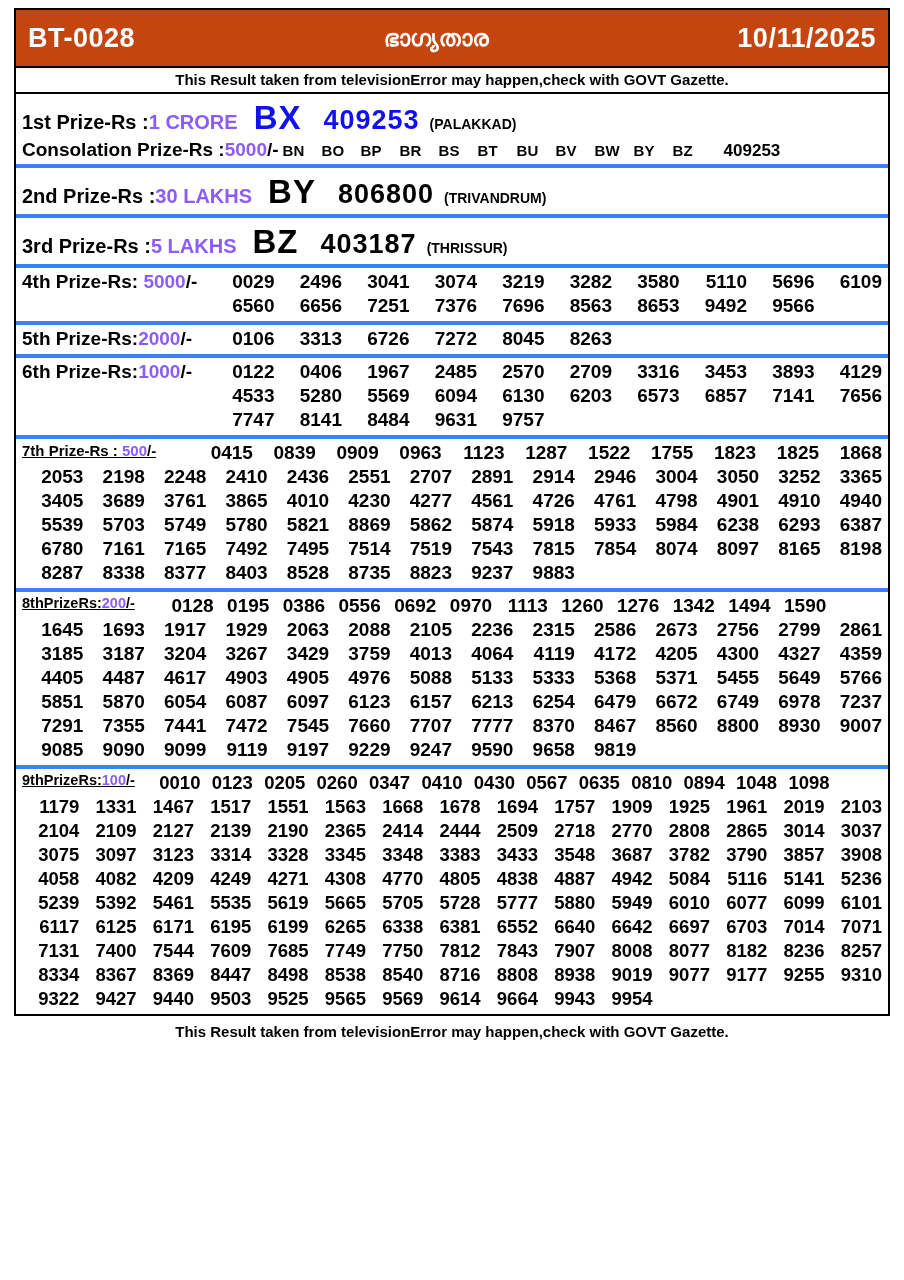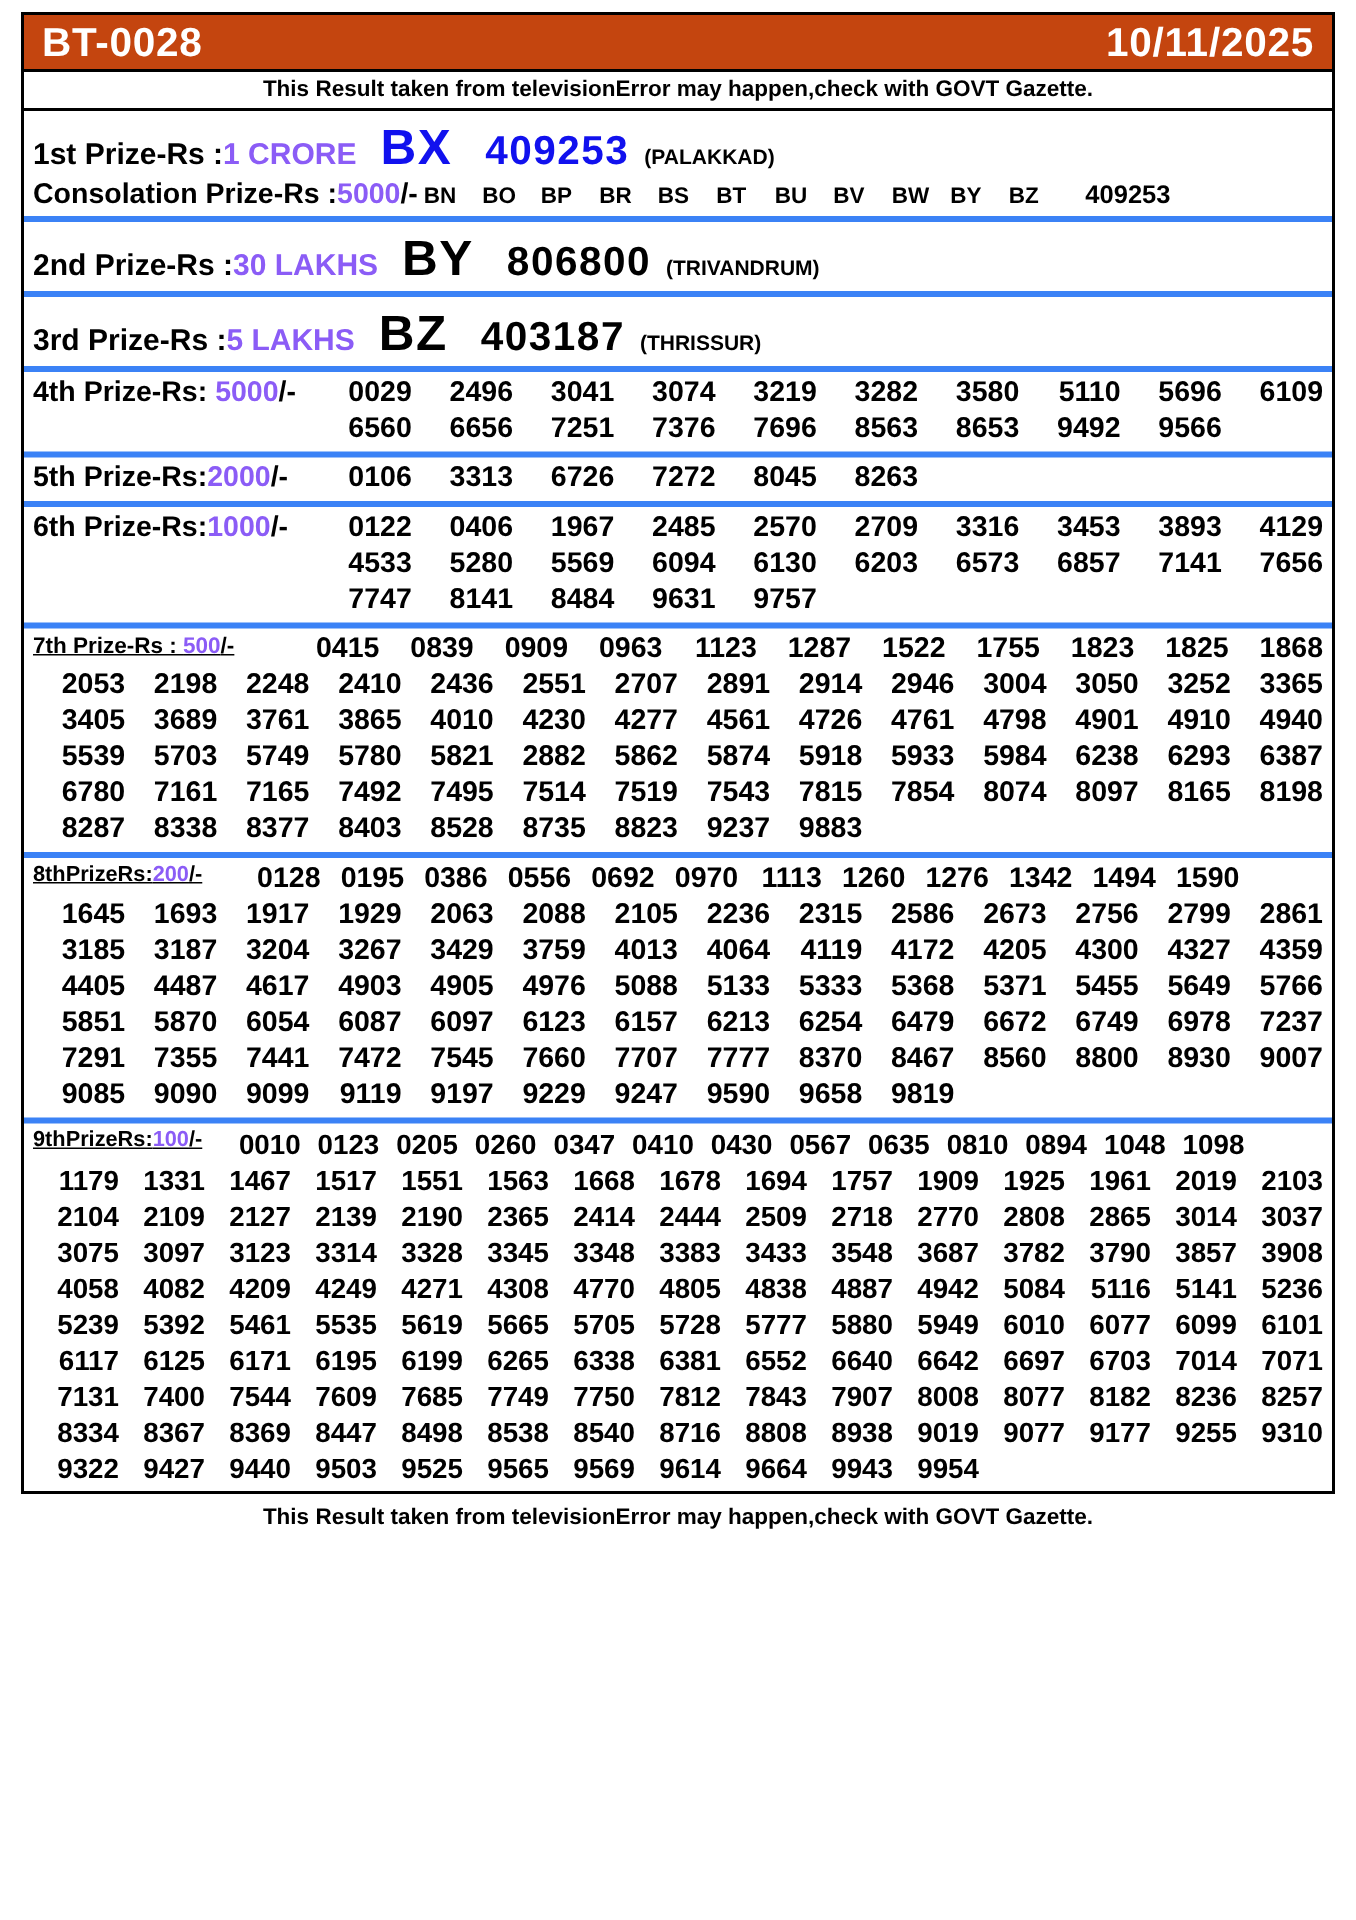--- a/index.html
+++ b/index.html
@@ -8,21 +8,21 @@
     background: #ffffff;
     font-family: "Liberation Sans", sans-serif;
     color: #000;
   }
   .sheet { width: 904px; height: 1280px; padding: 8px 14px 0 14px; }
 
   
   .header-bar {
     background: #c4450f;
     border: 2px solid #000;
-    height: 40px;
+    height: 60px;
     display: flex; align-items: center; justify-content: space-between;
     padding: 0 12px;
     color: #fff;
   }
   .header-bar .hb-left, .header-bar .hb-right {
     font-size: 27px; font-weight: bold; letter-spacing: .5px;
     white-space: nowrap;
   }
   .header-bar .hb-mid {
     font-size: 23px; font-weight: bold;
@@ -85,20 +85,21 @@
   .tiny-label { font-size: 15px; }
   .tiny-label2 { font-size: 14.5px; }
 </style>
 </head>
 <body>
 
 <div class="sheet">
 
   <div class="header-bar" style="background: rgb(196, 69, 15);">
     <div class="hb-left">BT-0028</div>
+    <div class="hb-mid">ഭാഗ്യതാര</div>
     <div class="hb-right">10/11/2025</div>
   </div>
 
   <div class="disclaimer">This Result taken from televisionError may happen,check with GOVT Gazette.</div>
 
   <div class="table-frame">
 
     <div class="row-block">
       <div class="prize-line">
         <span class="lbl">1st Prize-Rs : </span>
@@ -284,21 +285,21 @@
         <div>4798</div>
         <div>4901</div>
         <div>4910</div>
         <div>4940</div>
 
         <div>5539</div>
         <div>5703</div>
         <div>5749</div>
         <div>5780</div>
         <div>5821</div>
-        <div>2882</div>
+        <div>8869</div>
         <div>5862</div>
         <div>5874</div>
         <div>5918</div>
         <div>5933</div>
         <div>5984</div>
         <div>6238</div>
         <div>6293</div>
         <div>6387</div>
 
         <div>6780</div>

